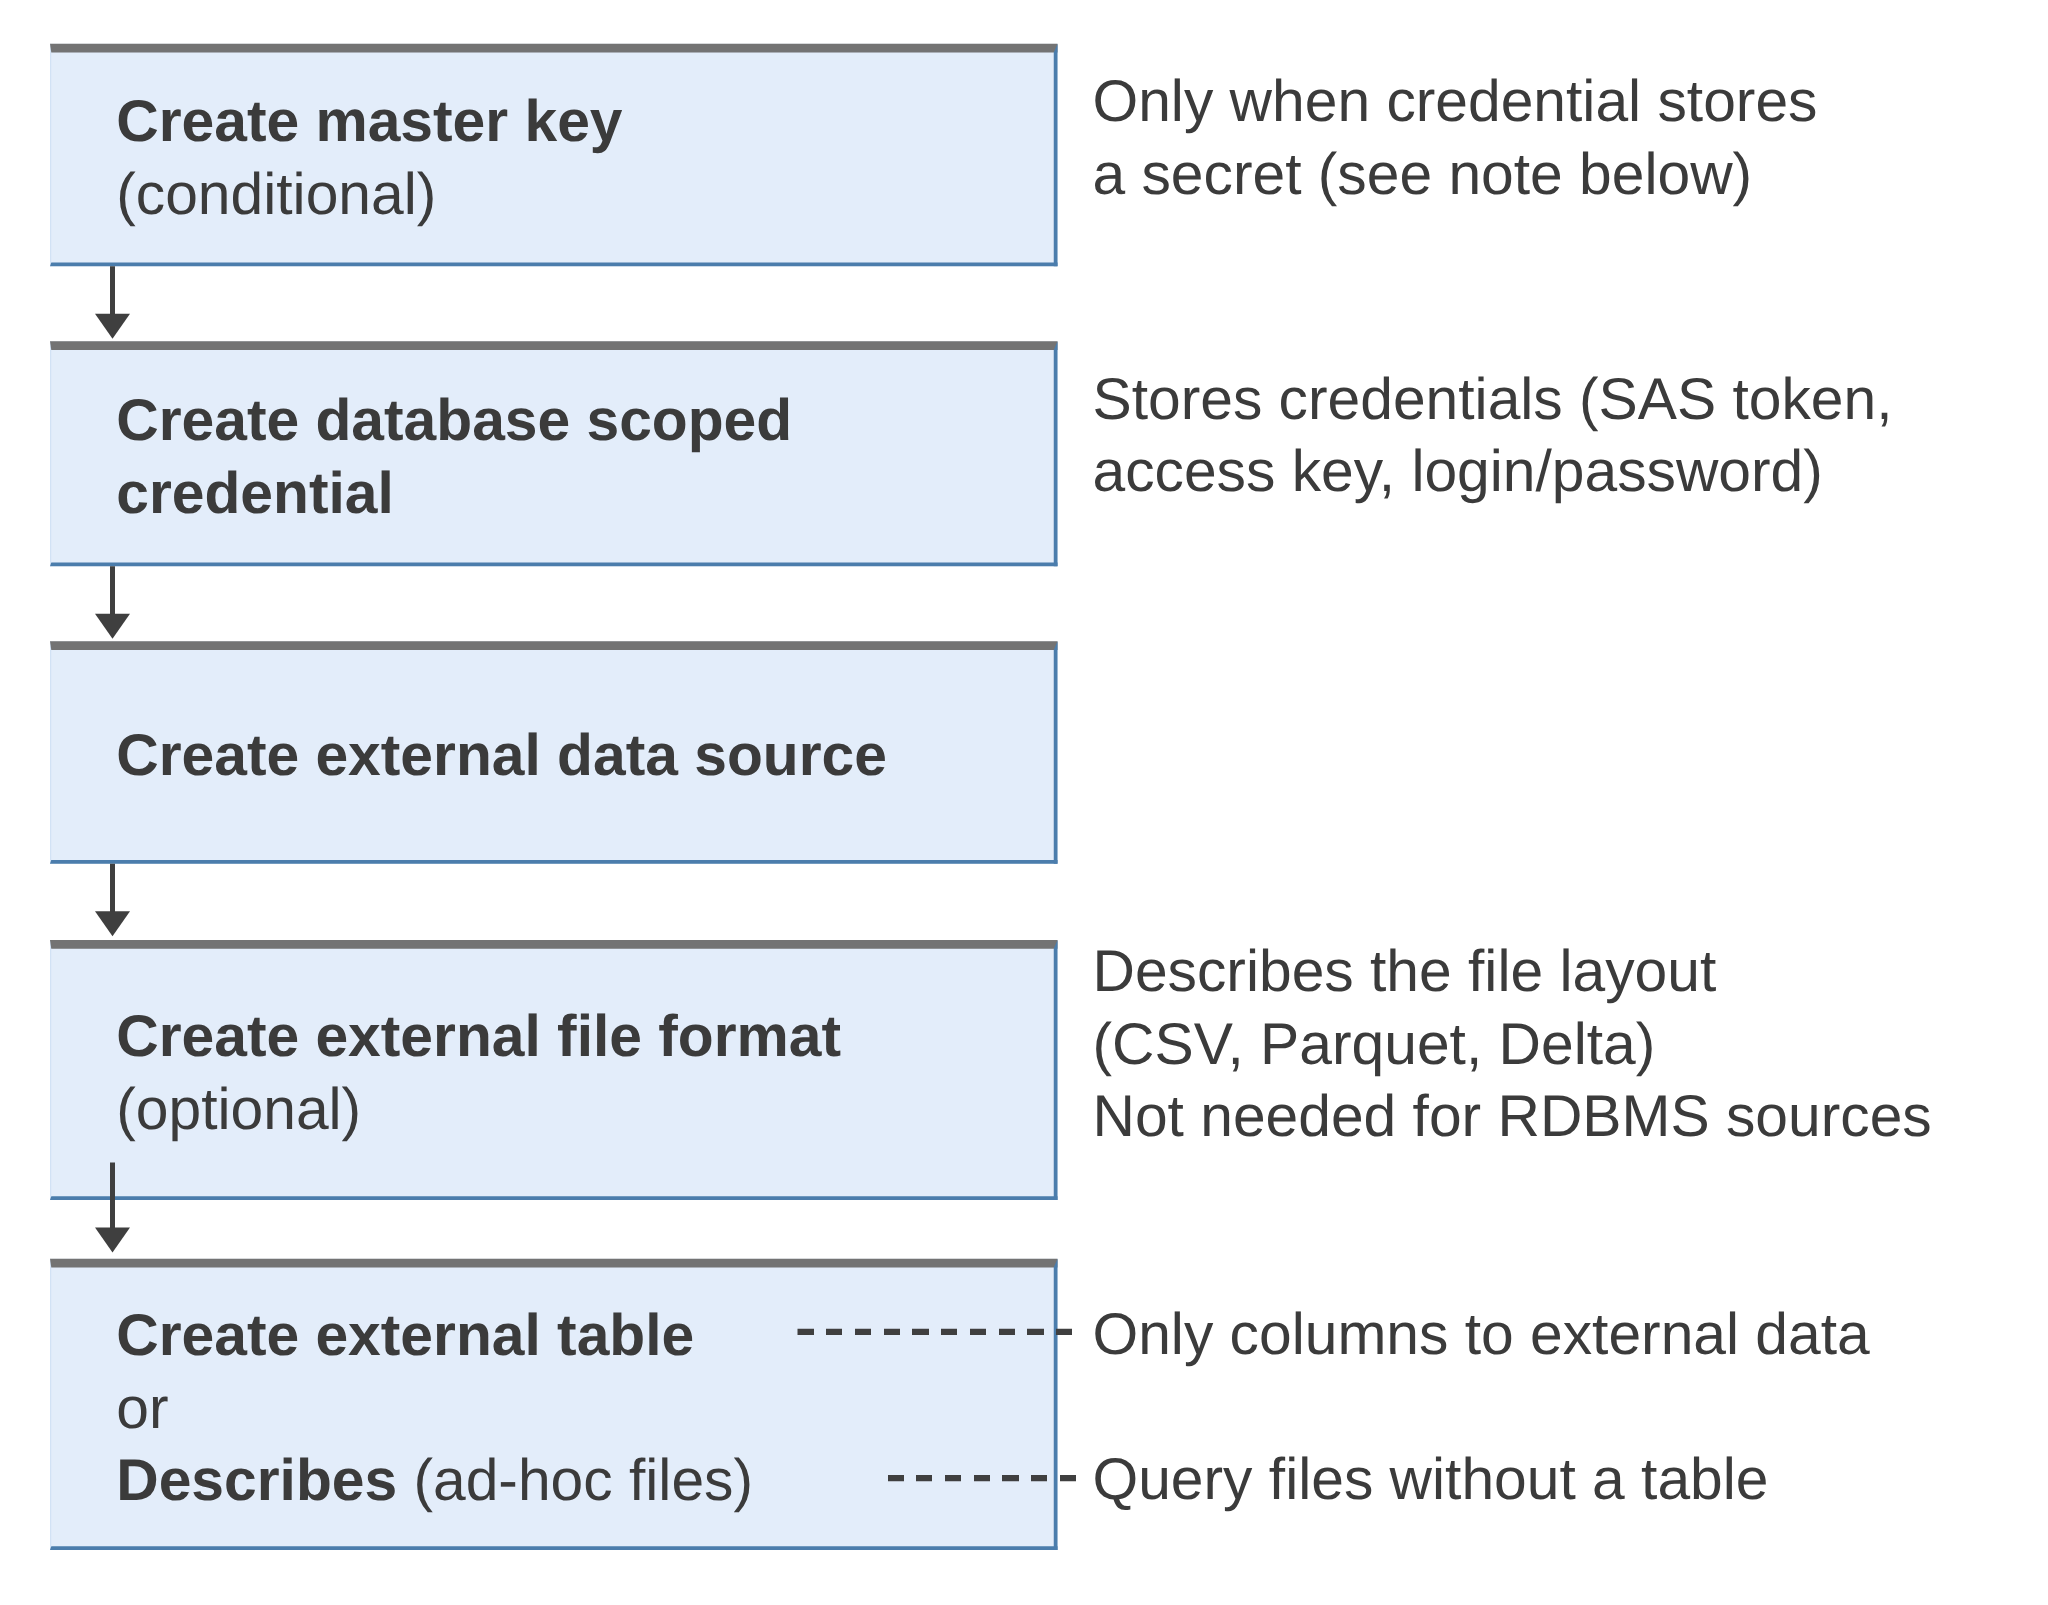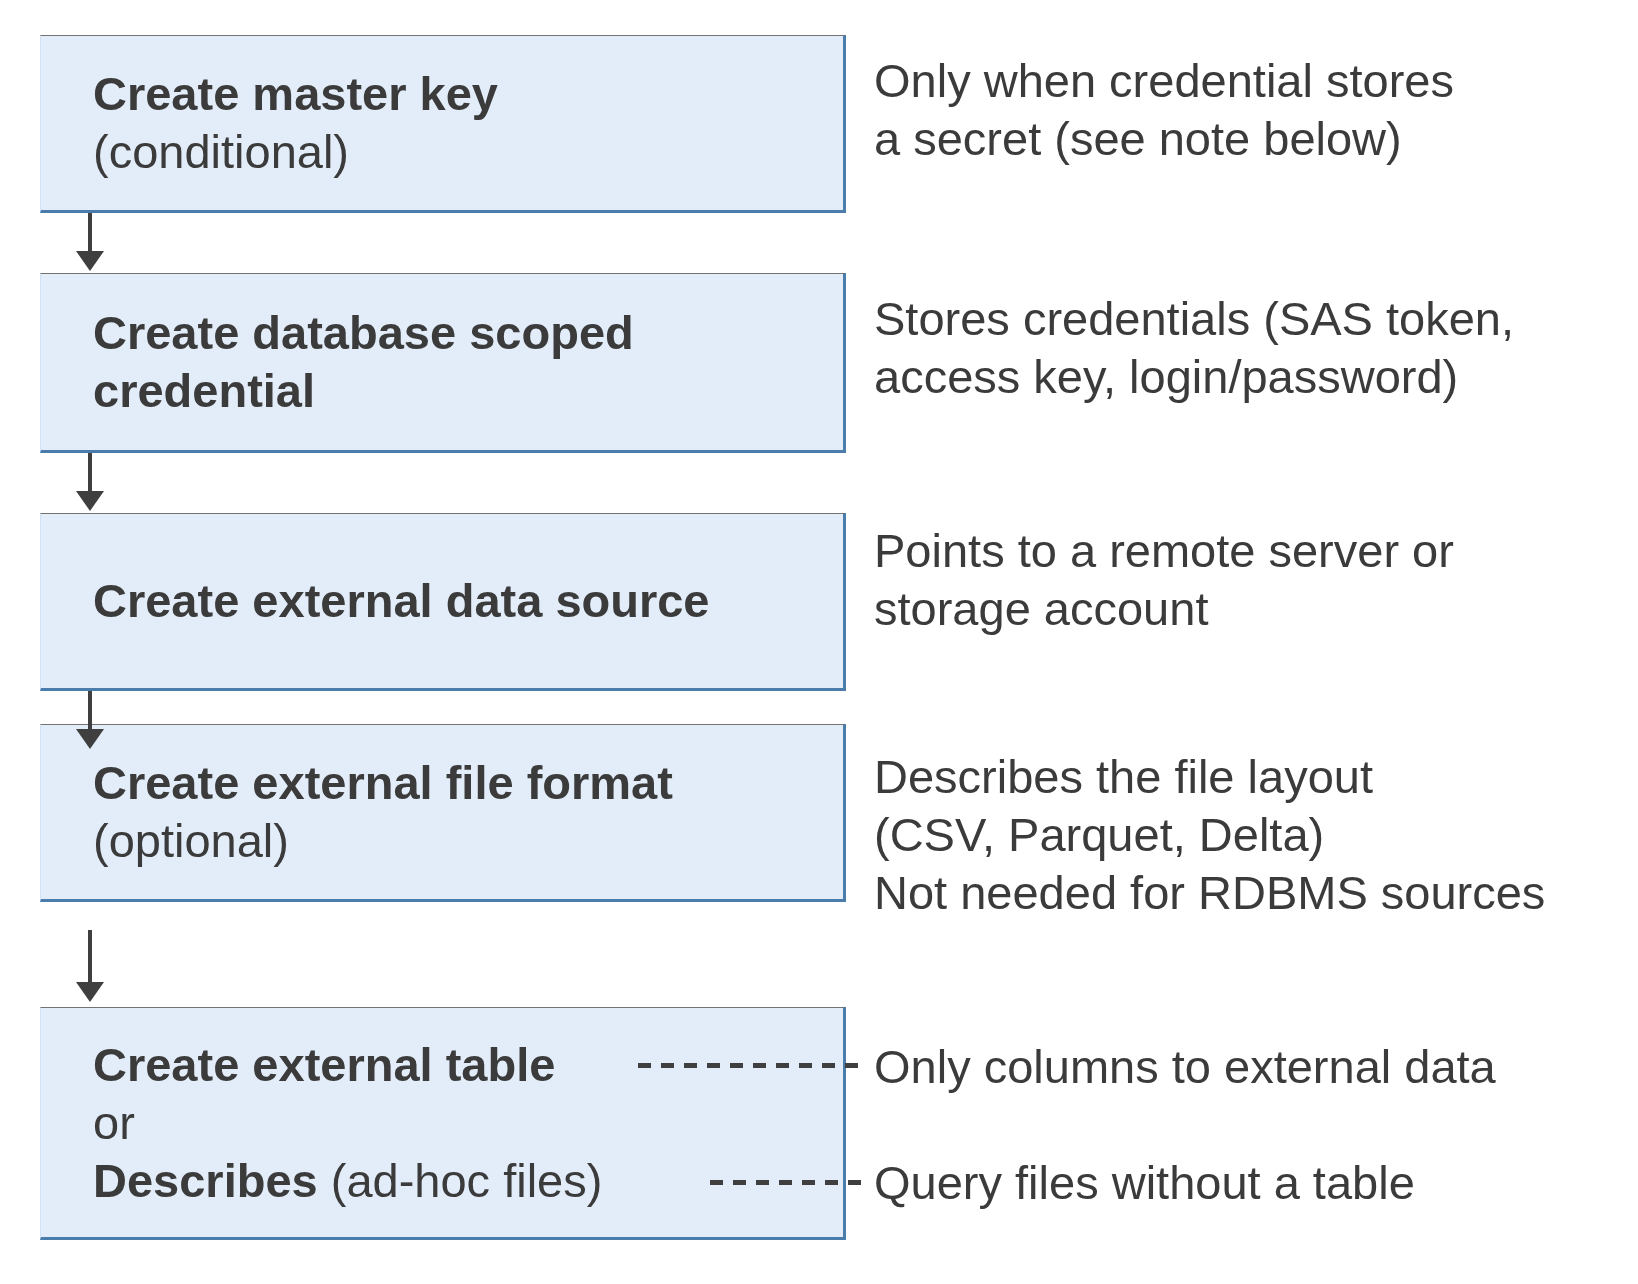--- a/index.html
+++ b/index.html
@@ -9,21 +9,21 @@
     background:#ffffff;
     font-family:"Liberation Sans", sans-serif;
     color:var(--text,#3b3b3b);
     overflow:hidden;
   }
   .box{
     position:absolute;
     left:40px;width:806px;
     box-sizing:border-box;
     background:var(--box_fill,#e3edfa);
-    border-top:1px solid #737373;
+    border-top:7px solid #737373;
     border-left:1px solid #d2e2f5;
     border-right:3px solid var(--box_border,#4b7dac);
     border-bottom:3px solid var(--box_border,#4b7dac);
     display:flex;flex-direction:column;justify-content:center;
     padding-left:52px;padding-right:34px;
     font-size:47px;line-height:58px;
   }
   .bold{font-weight:700;}
   .arrow{position:absolute;left:76px;width:28px;}
   .arrow .shaft{
@@ -60,21 +60,21 @@
   <div class="box" style="top:513px;height:178px">
     <div class="bold">Create external data source</div>
     <div></div>
   </div>
 
   <div class="box" style="top:273px;height:180px">
     <div class="bold">Create database scoped credential</div>
     <div></div>
   </div>
 
-  <div class="box" style="top:724px;height:178px">
+  <div class="box" style="top:752px;height:208px">
     <div class="bold">Create external file format</div>
     <div>(optional)</div>
   </div>
 
   <div class="box" style="top:1007px;height:233px">
     <div><span class="bold">Create external table</span></div>
     <div>or</div>
     <div><span class="bold">Describes</span><span> (ad-hoc files)</span></div>
   </div>
 
@@ -98,24 +98,20 @@
   <div class="ann" style="top:52px">
     <div>Only when credential stores</div>
     <div>a secret (see note below)</div>
   </div>
 
   <div class="ann" style="top:290px">
     <div>Stores credentials (SAS token,</div>
     <div>access key, login/password)</div>
   </div>
 
-  <div class="ann" style="top:522px">
-    <div>Points to a remote server or</div>
-    <div>storage account</div>
-  </div>
 
   <div class="ann" style="top:748px">
     <div>Describes the file layout</div>
     <div>(CSV, Parquet, Delta)</div>
     <div>Not needed for RDBMS sources</div>
   </div>
 
   <div class="ann" style="top:1038px">
     <div>Only columns to external data</div>
   </div>

